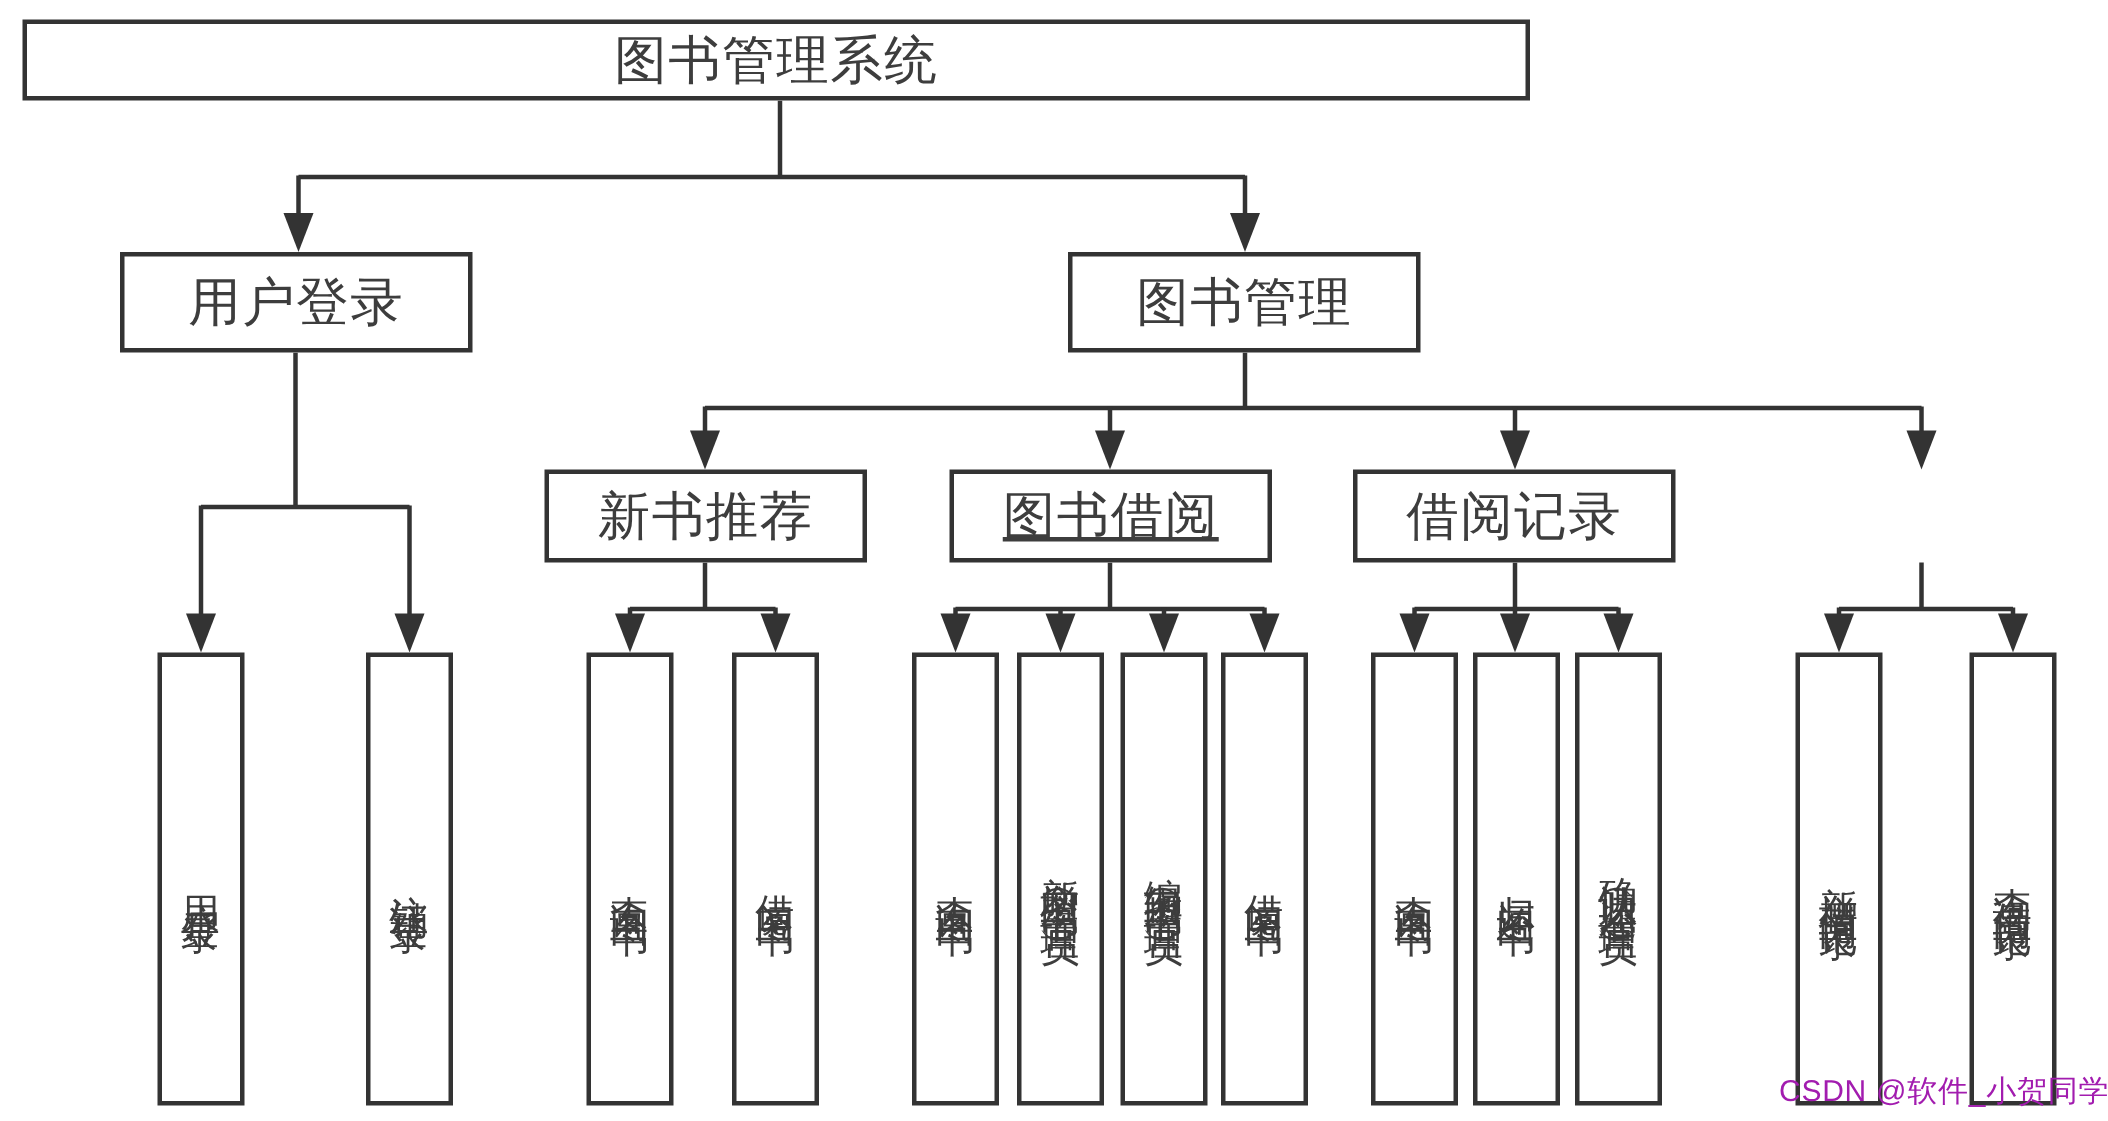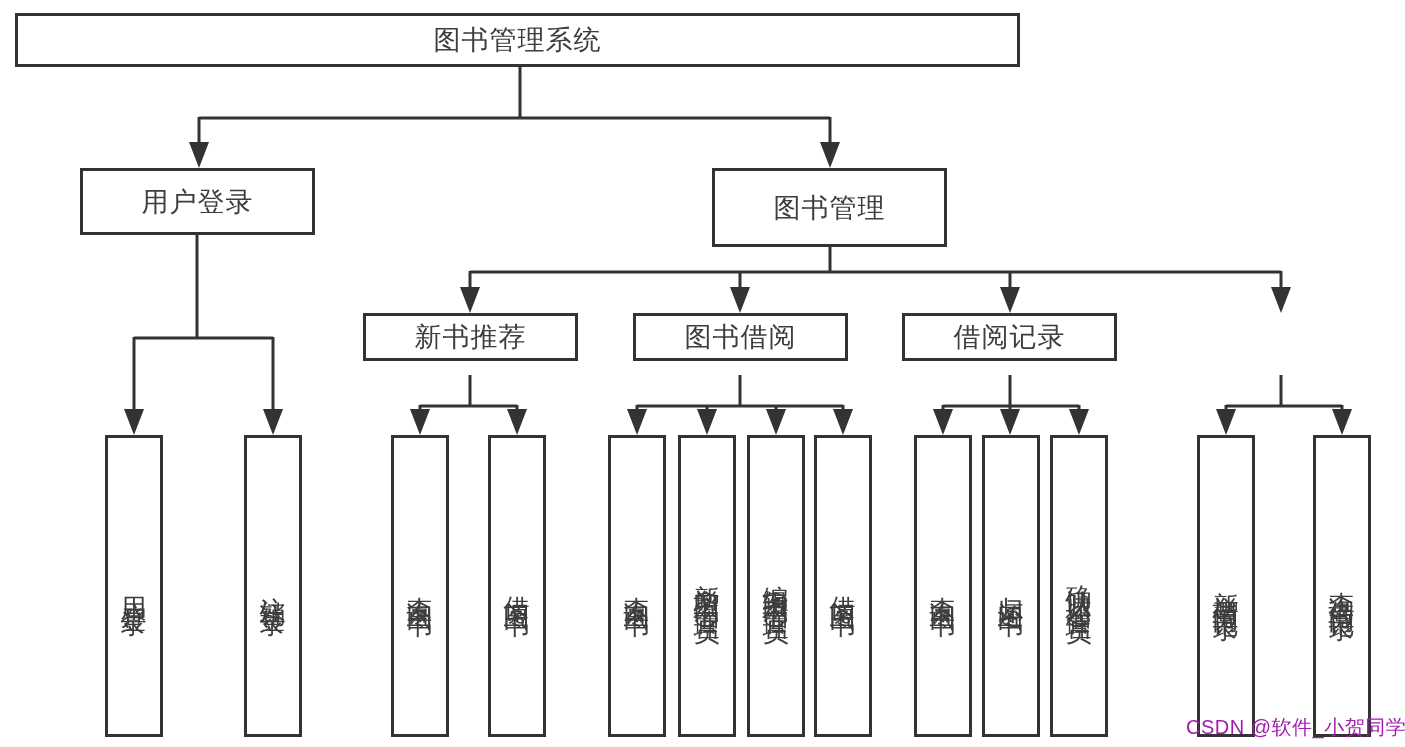--- a/index.html
+++ b/index.html
@@ -17,42 +17,42 @@
     box-sizing: border-box;
     border: 3px solid #333333;
     background: #ffffff;
     color: #3d3d3d;
     display: flex;
     align-items: center;
     justify-content: center;
     z-index: 2;
   }
   .box.h {
-    font-size: 27px;
+    font-size: 35px;
     letter-spacing: 1px;
     white-space: nowrap;
     text-align: right;
   }
   .box.v {
     font-size: 26px;
     writing-mode: vertical-rl;
     text-orientation: mixed;
     letter-spacing: 5px;
     line-height: 1;
     text-align: center;
   }
   
   .n-root   { left: 15px;  top: 13px;  width: 1005px; height: 54px; }
   
   .n-login  { left: 80px;  top: 168px; width: 235px;  height: 67px; }
-  .n-mgmt   { left: 712px; top: 168px; width: 235px;  height: 79px; }
+  .n-mgmt   { left: 712px; top: 168px; width: 235px;  height: 67px; }
   
-  .l3 { top: 313px; width: 215px; height: 48px; }
+  .l3 { top: 313px; width: 215px; height: 62px; }
   .n-rec    { left: 363px; }
-  .n-borrow { left: 633px; }
+  .n-borrow { left: 633px; text-decoration: underline; }
   .n-cur    { left: 902px; }
   .n-recs   { left: 1174px; }
   
   .leaf { top: 435px; width: 58px; height: 302px; }
   .lf1  { left: 105px; }
   .lf2  { left: 244px; }
   .lf3  { left: 391px; }
   .lf4  { left: 488px; }
   .lf5  { left: 608px; }
   .lf6  { left: 678px; }

